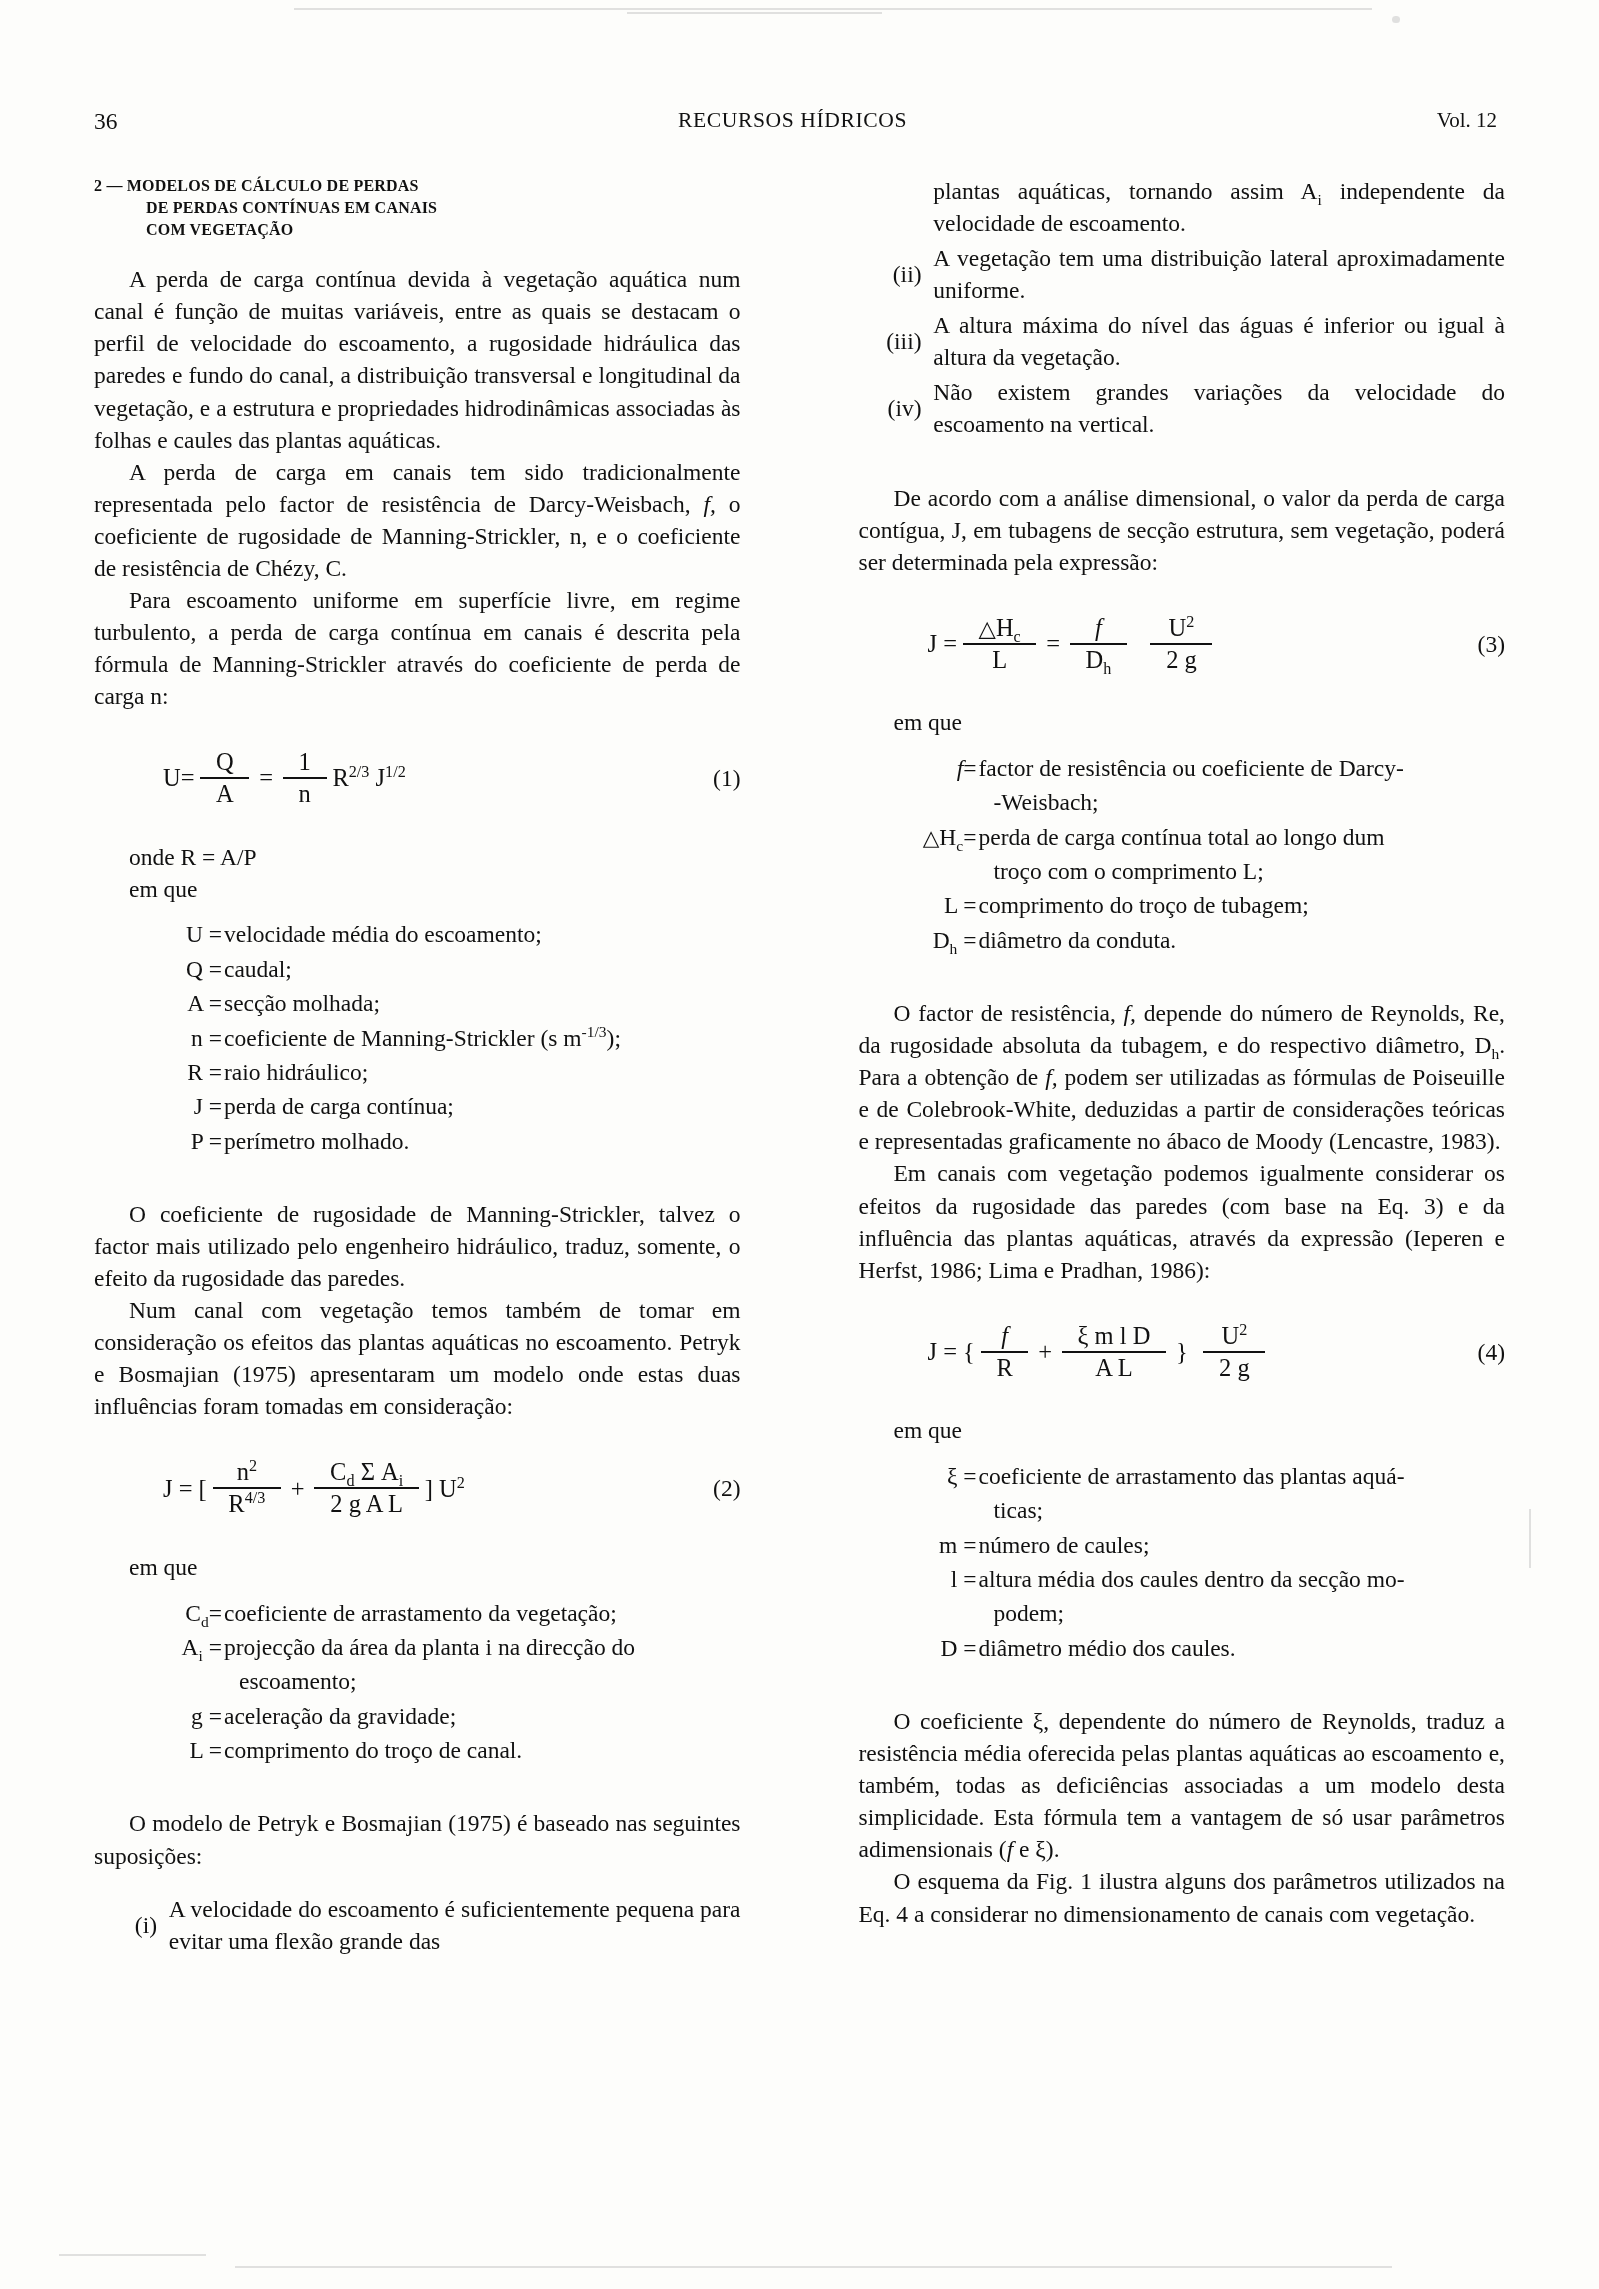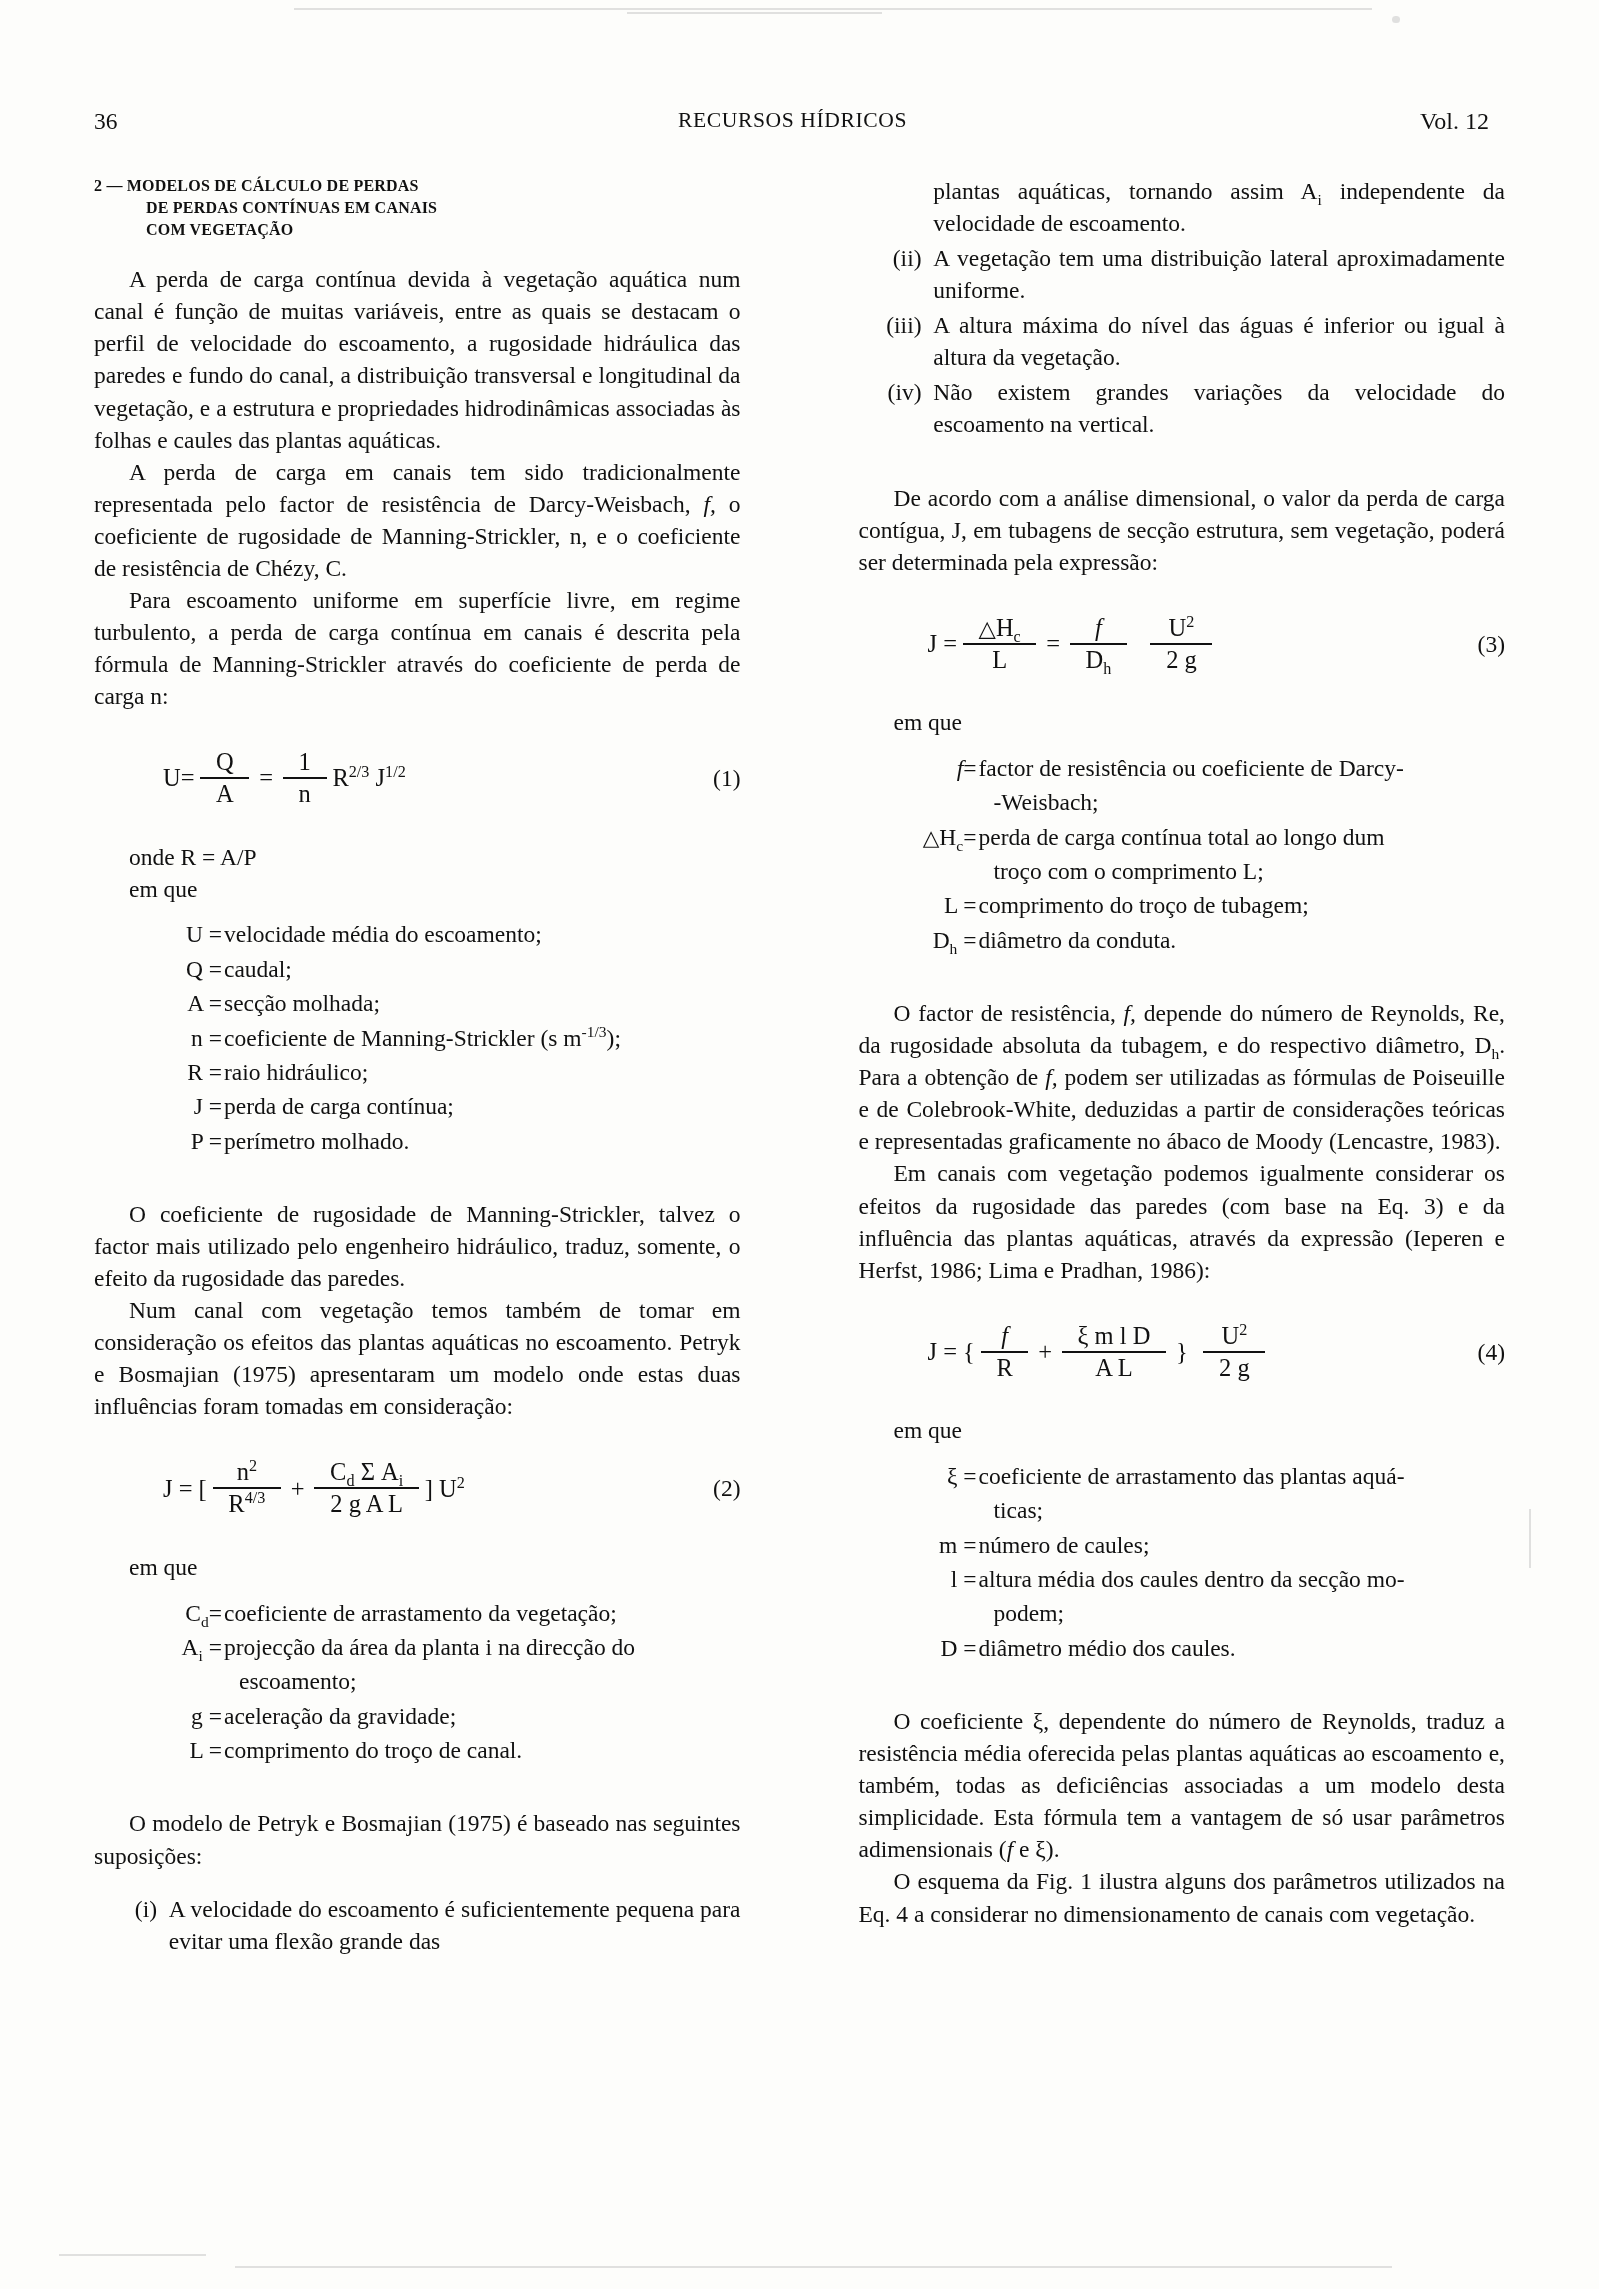--- a/index.html
+++ b/index.html
@@ -48,22 +48,22 @@
     position: absolute; left: 0; top: 0;
     font-size: 23.5px;
   }
   .runhead .journal {
     position: absolute; left: 0; right: 14px; top: 0;
     text-align: center;
     letter-spacing: 0.6px;
     font-size: 21.6px;
   }
   .runhead .vol {
-    position: absolute; right: 16px; top: 0;
-    font-size: 24px;
+    position: absolute; right: 8px; top: 0;
+    font-size: 21px;
   }
 
   
   .columns {
     display: flex;
     margin-top: 25.5px;
   }
   .col {
     width: 647px;
     font-size: 23.5px;
@@ -119,20 +119,21 @@
   .romanlist {
     margin: 21.6px 0 0 0;
     padding: 0;
     list-style: none;
     font-size: 23.5px;
     line-height: 1.365;
   }
   .romanlist li {
     display: flex;
     margin-bottom: 2.9px;
+    align-items: center;
   }
   .romanlist .rn {
     flex: 0 0 63px;
     text-align: right;
     padding-right: 11.8px;
   }
   .romanlist .rtxt { flex: 1 1 auto; text-align: justify; }
 
   
   .eqrow {

